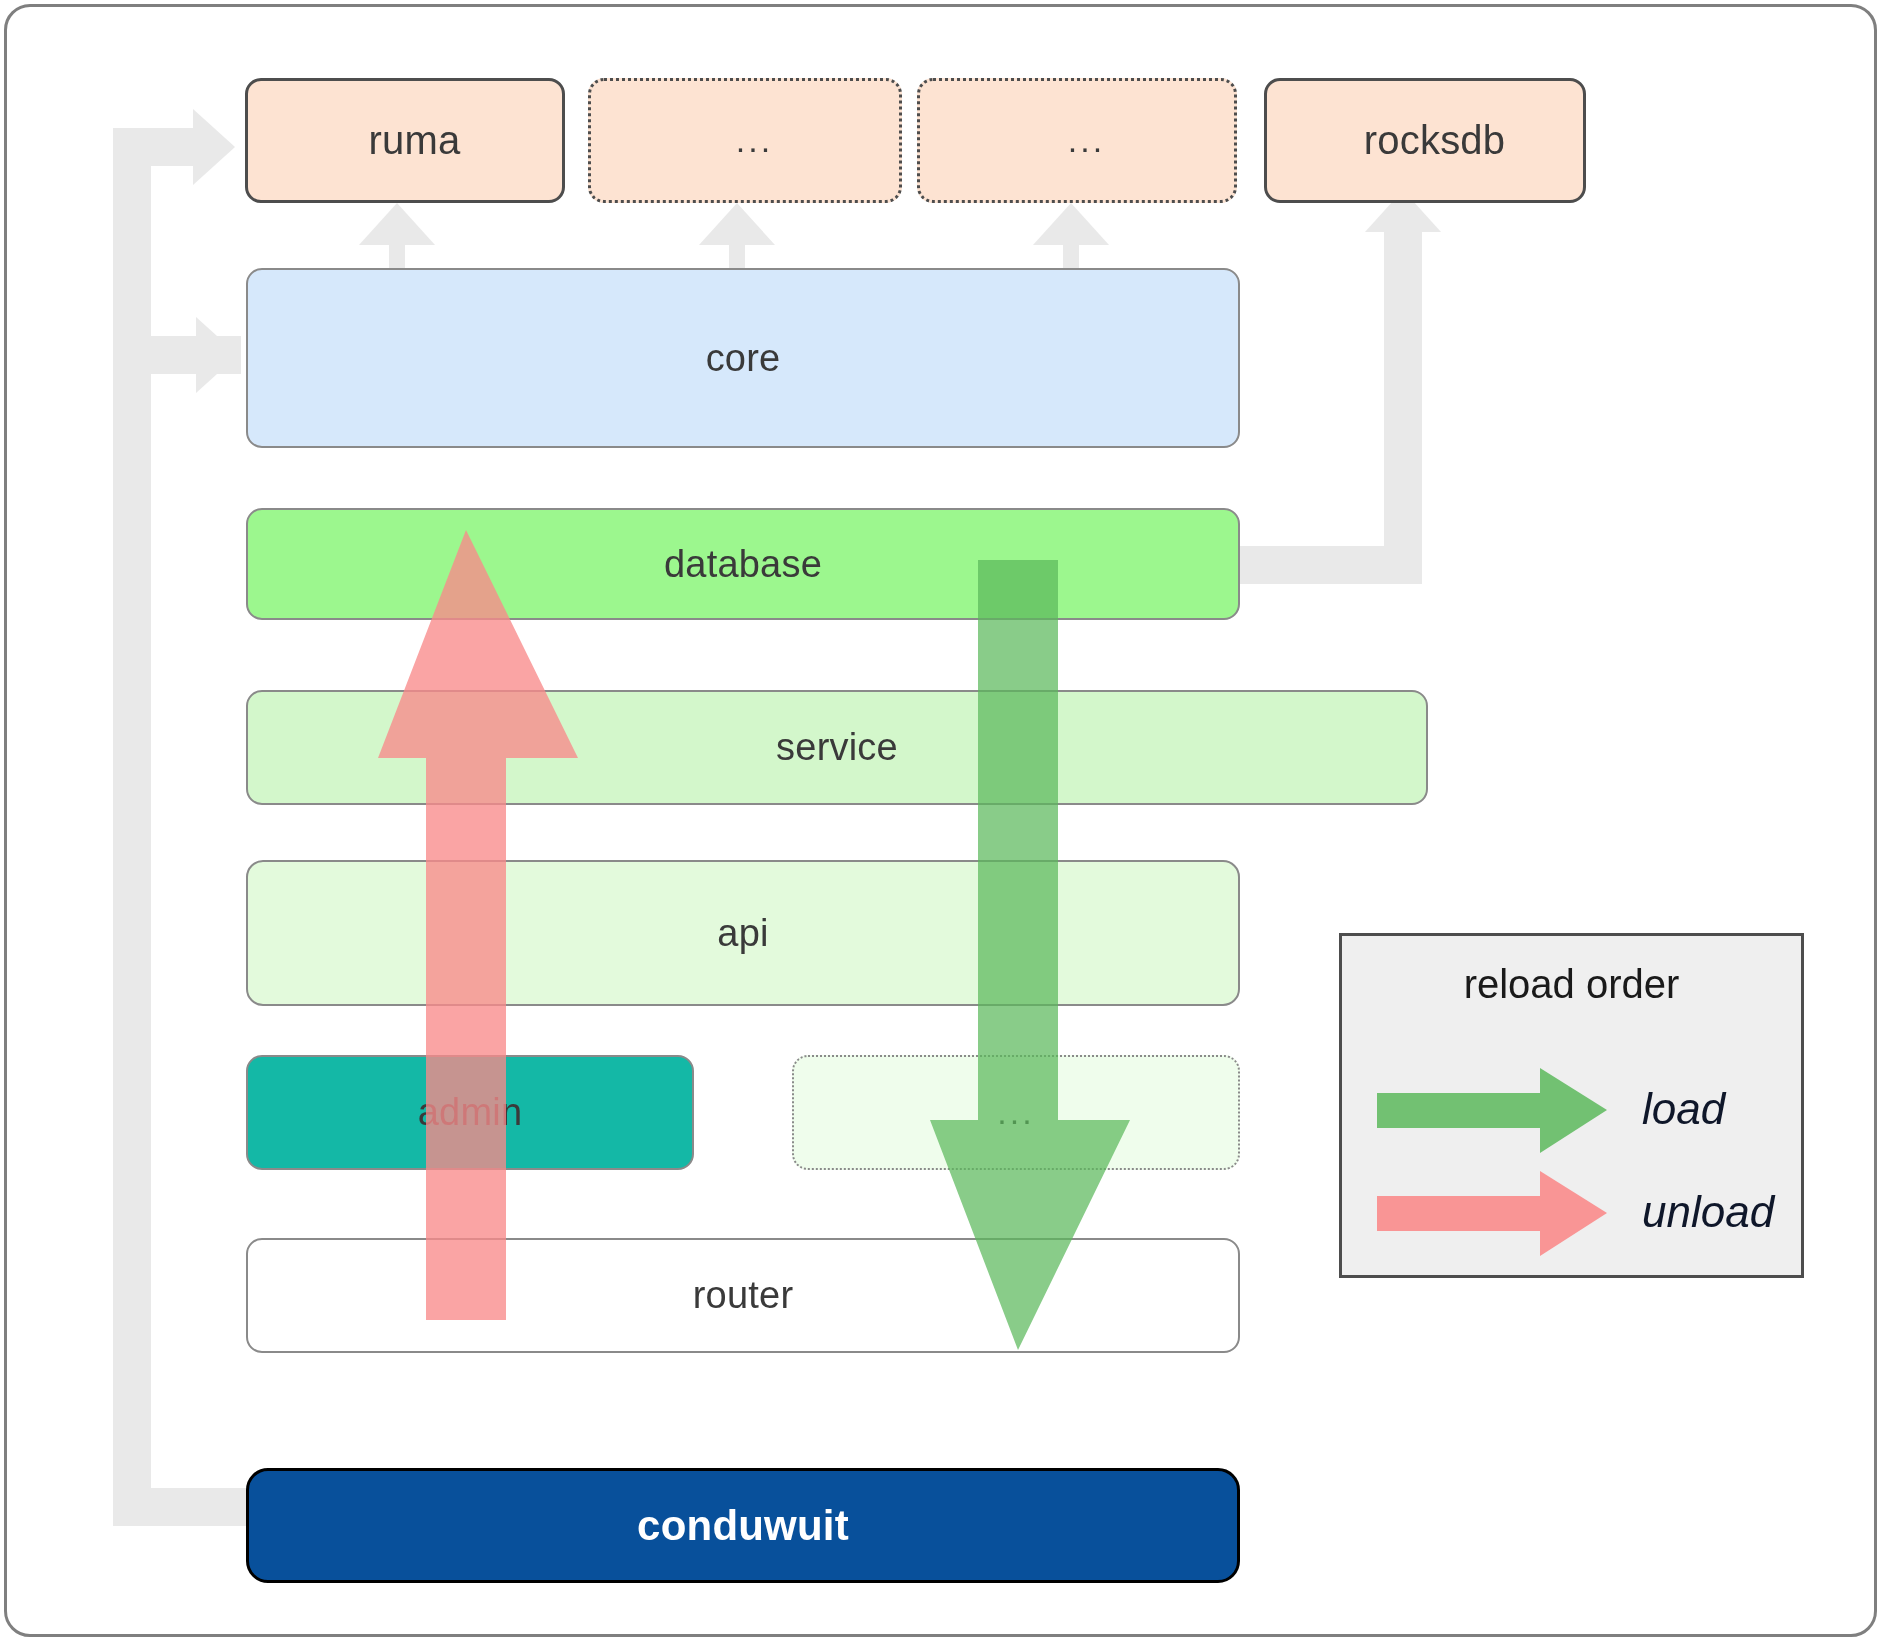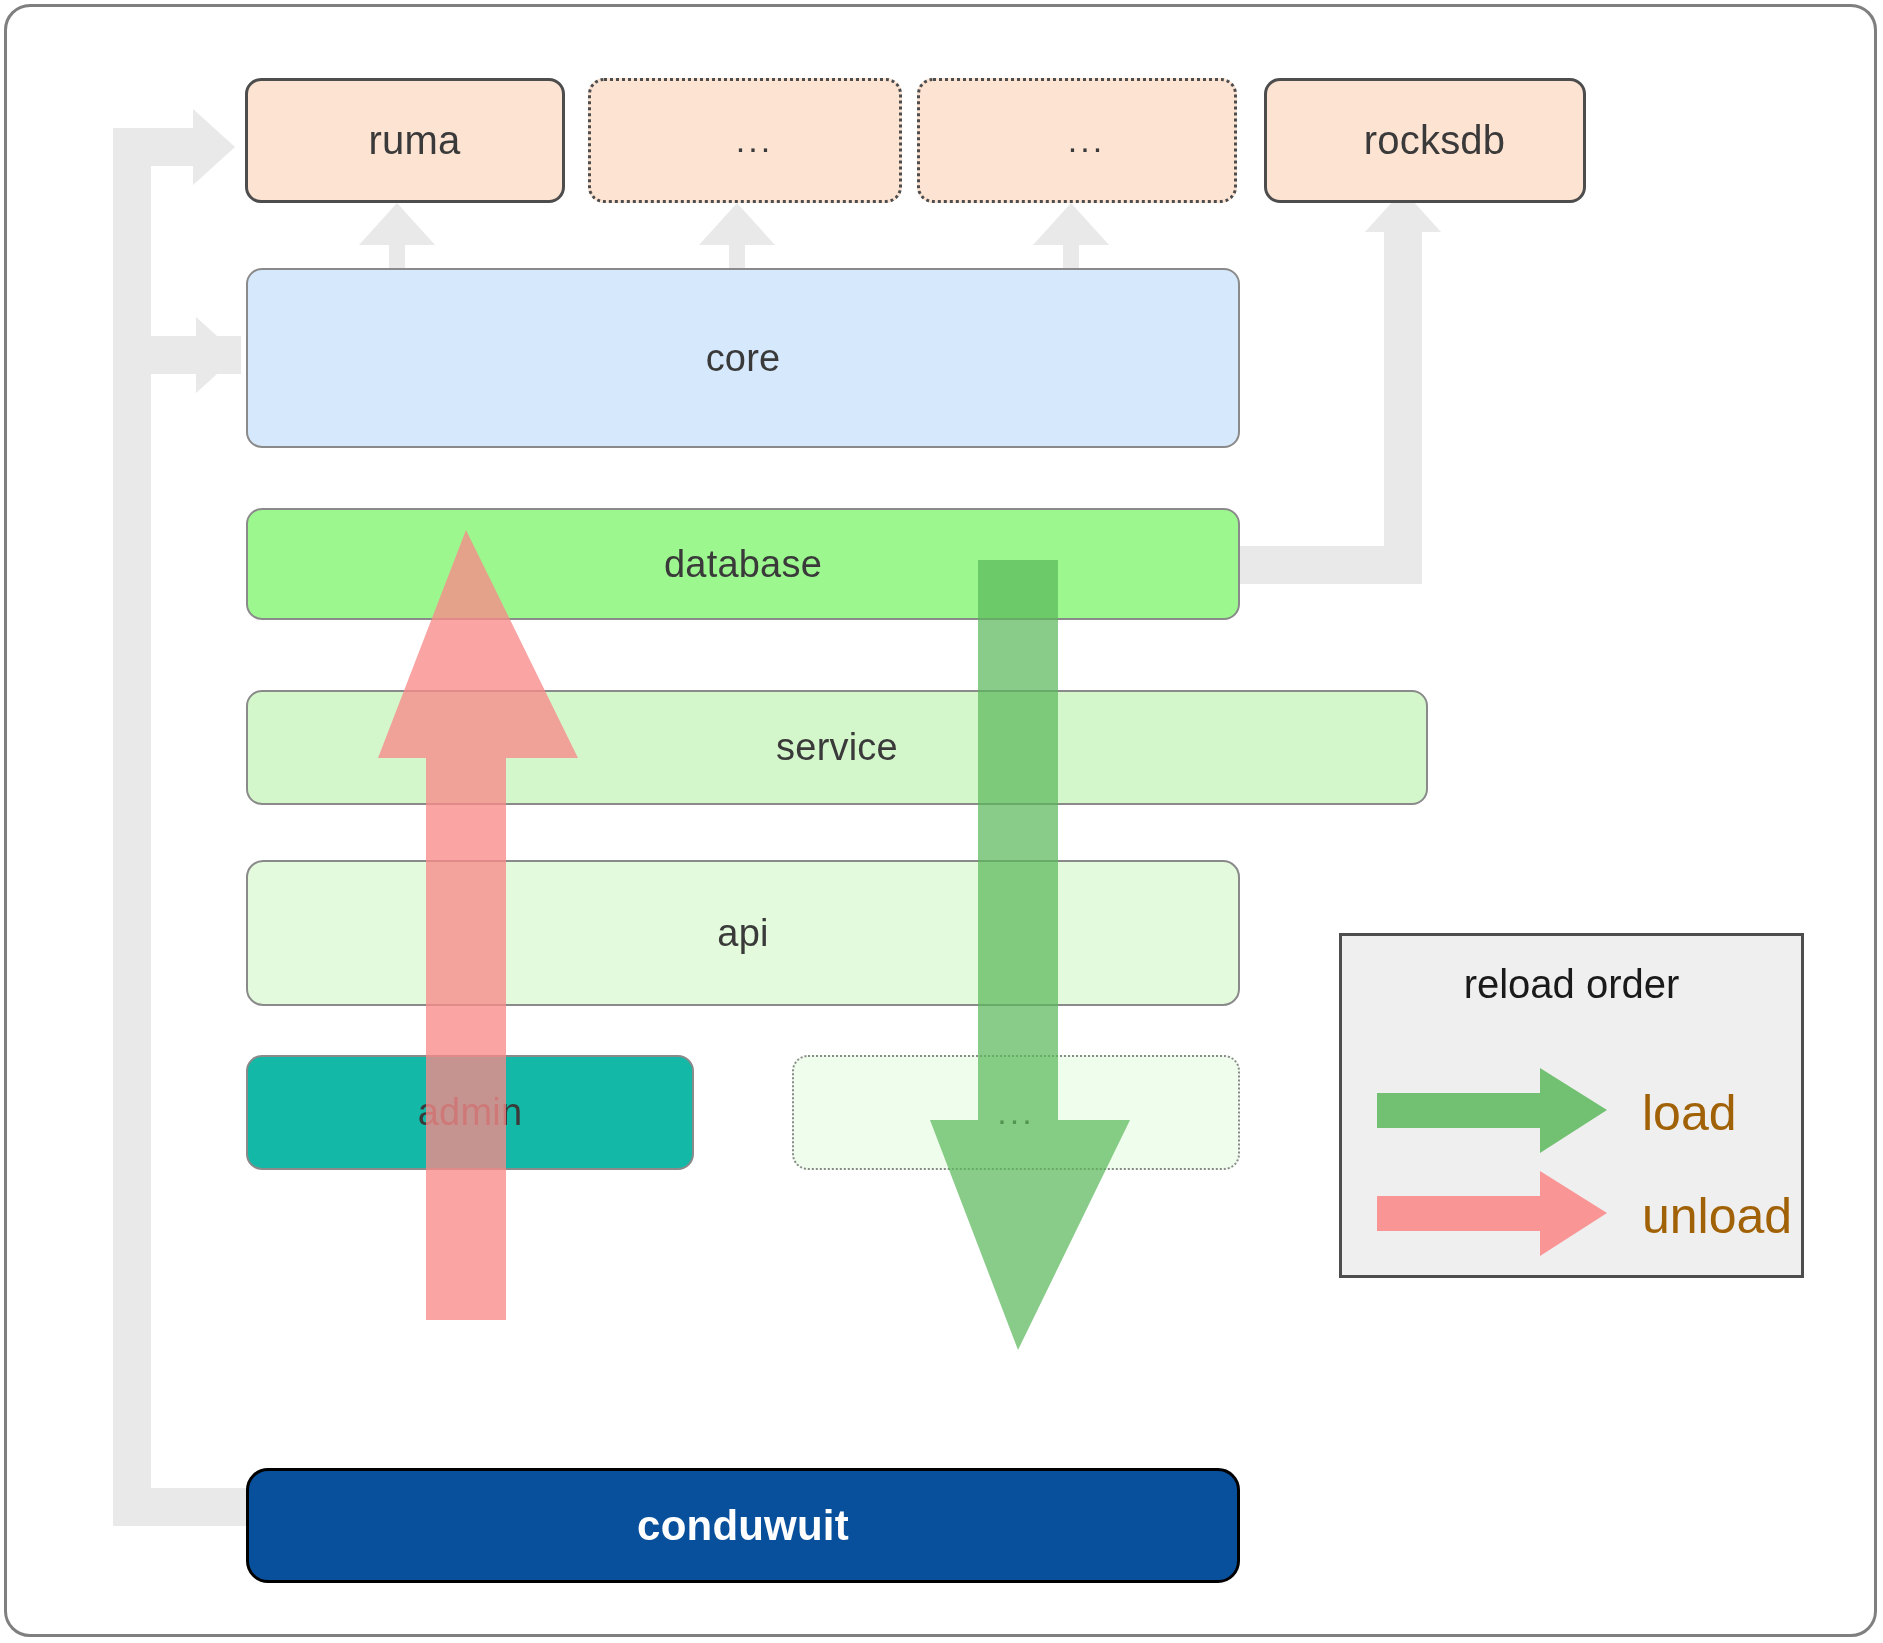--- a/index.html
+++ b/index.html
@@ -108,22 +108,23 @@
   .legend-title {
     position: absolute;
     left: 0; right: 0;
     top: 26px;
     text-align: center;
     font-size: 40px;
     color: #1a1a1a;
   }
   .legend-label {
     position: absolute;
-    font-size: 50px;
-    color: #a16207;
+    font-size: 44px;
+    color: #0f172a;
+    font-style: italic;
   }
 </style>
 </head>
 <body>
 
 <div id="canvas">
   <div class="frame"></div>
 
   <div class="grey" style="left:113px; top:128px; width:38px; height:1398px;"></div>
 
@@ -181,20 +182,23 @@
   </div>
 
   <div class="node layer" style="left:246px; top:1055px; width:448px; height:115px; background:#14b8a6;">
     <span>admin</span>
   </div>
 
   <div class="node dottedlayer" style="left:792px; top:1055px; width:448px; height:115px; background:#effdec;">
     <span class="dots">...</span>
   </div>
 
+  <div class="node layer" style="left:246px; top:1238px; width:994px; height:115px; background:#ffffff;">
+    <span>router</span>
+  </div>
 
   <div class="node app" style="left:246px; top:1468px; width:994px; height:115px;">
     <span>conduwuit</span>
   </div>
 
   <div class="big-arrow" style="left:930px; top:560px;">
     <svg width="200" height="790" viewBox="0 0 200 790">
       <polygon points="48,0 128,0 128,560 200,560 88,790 0,560 48,560" fill="#5cb85c" fill-opacity="0.72"></polygon>
     </svg>
   </div>

